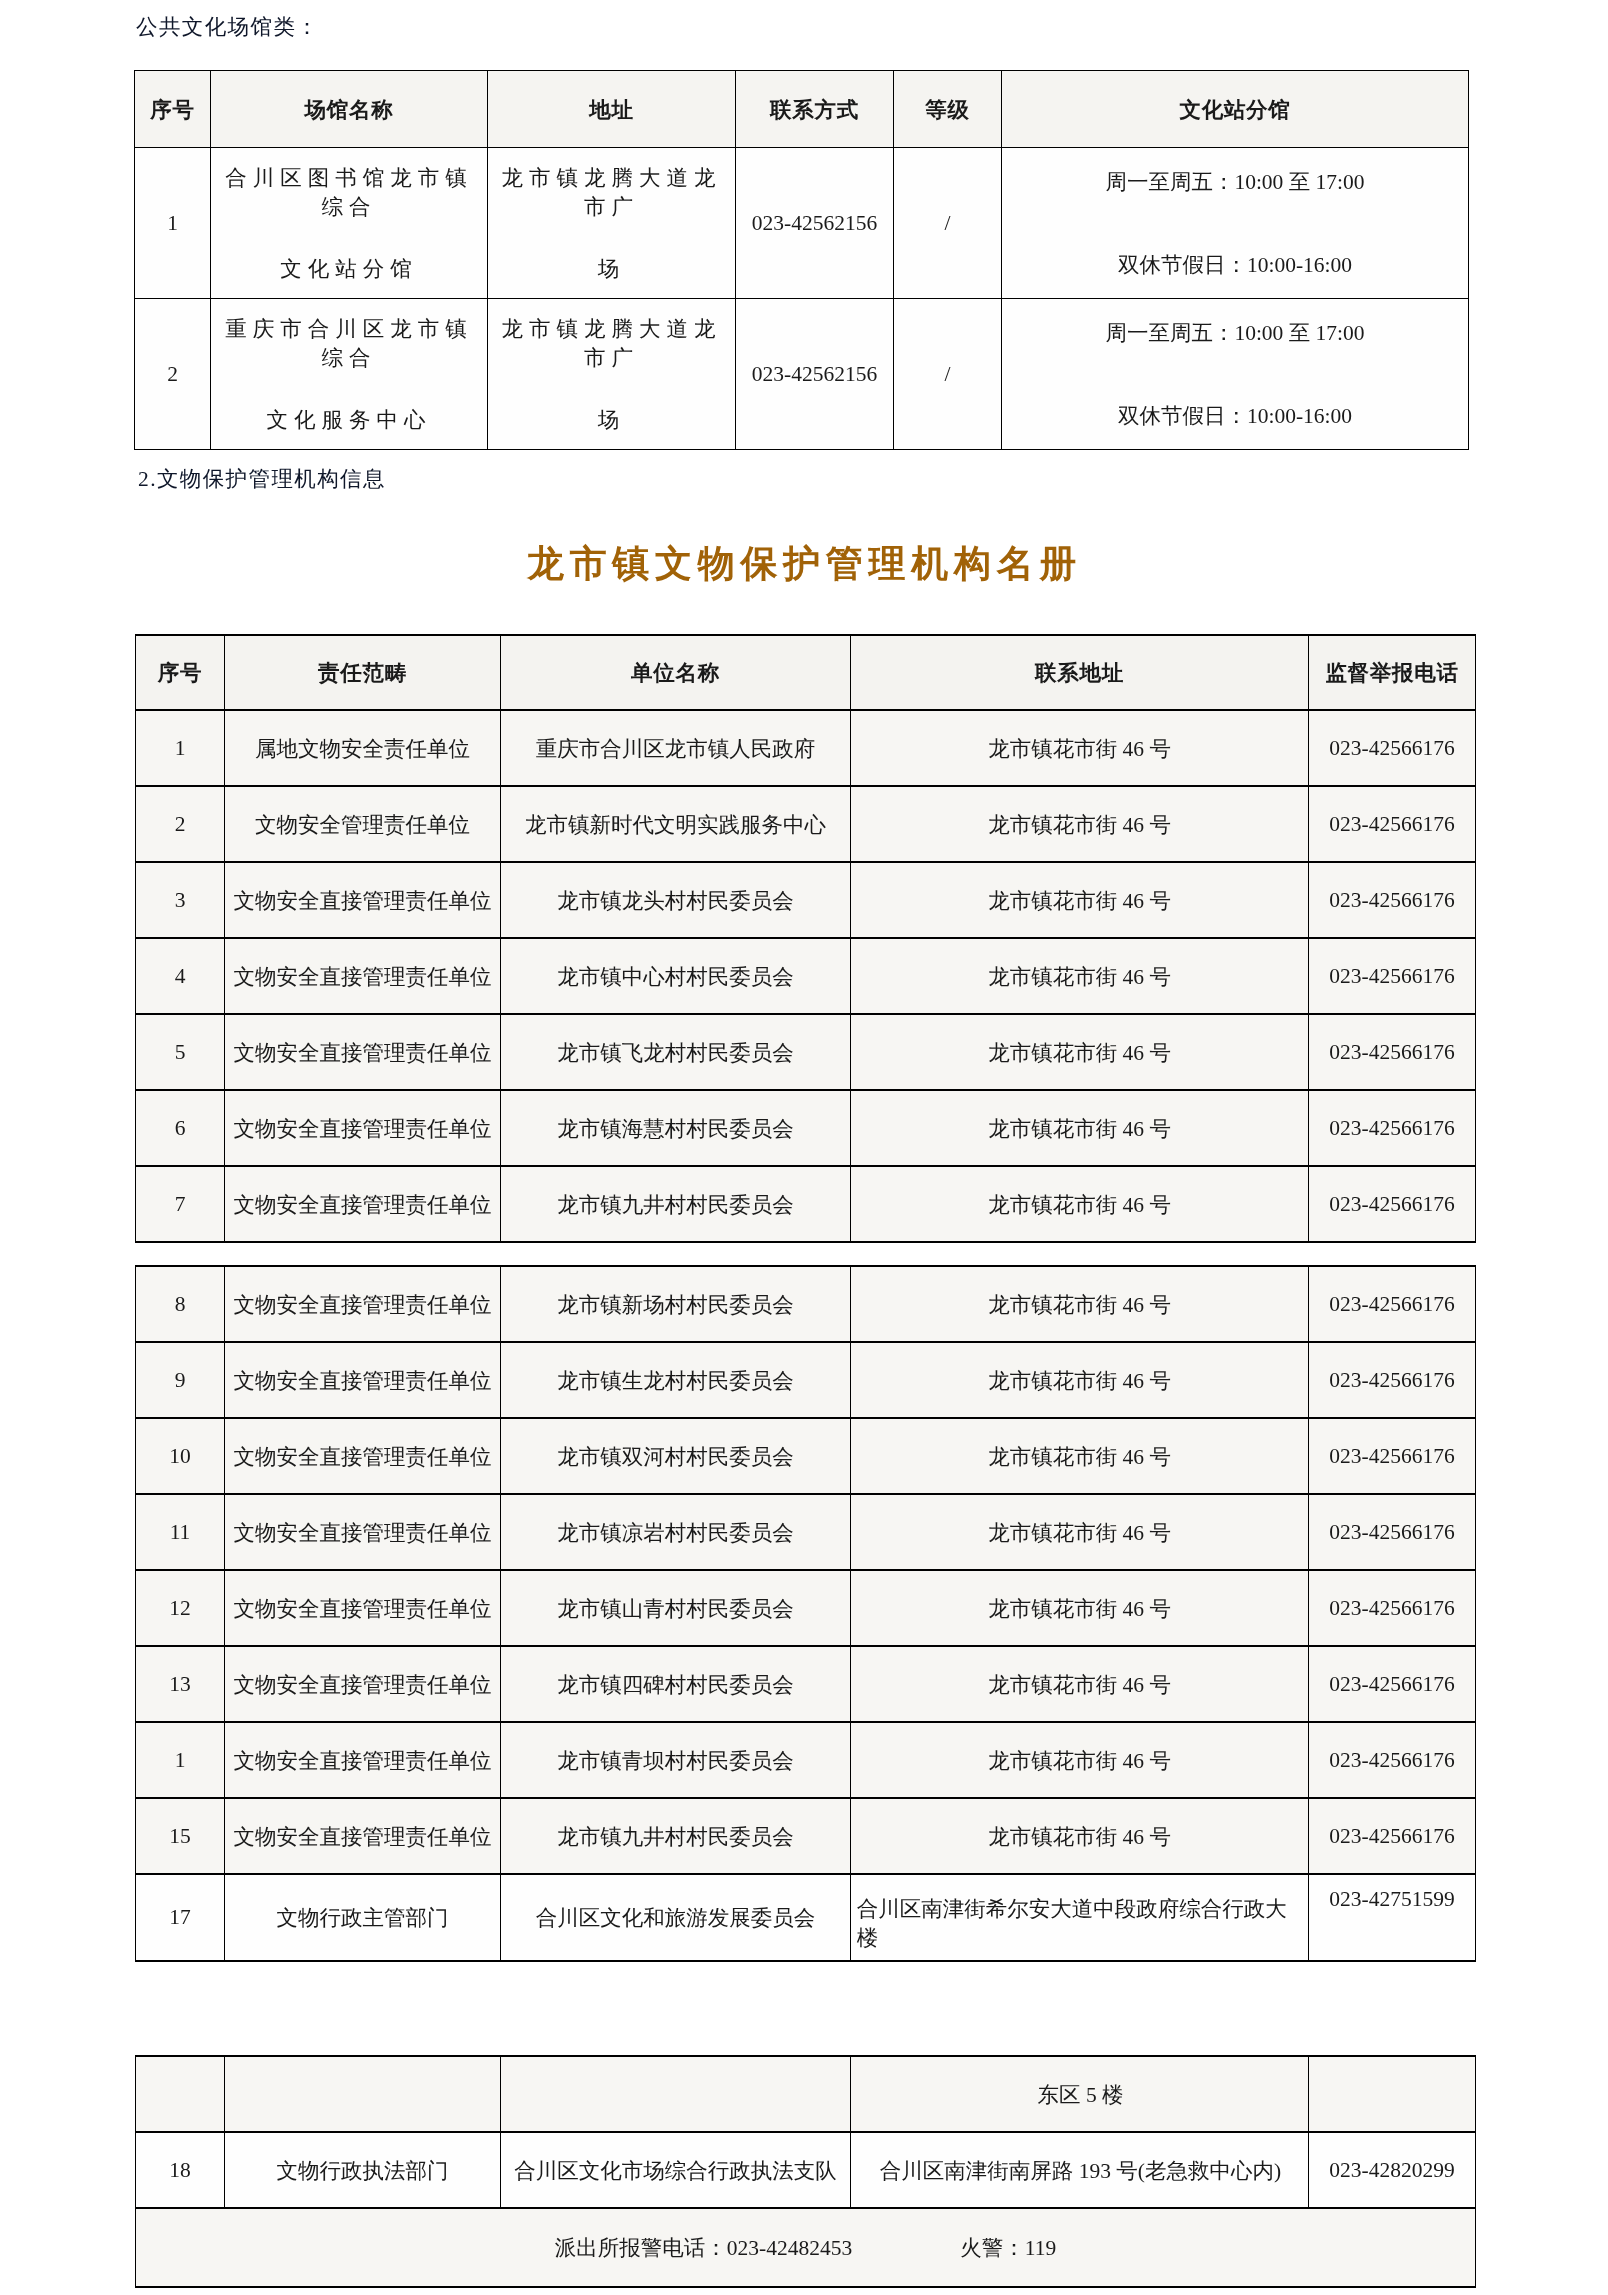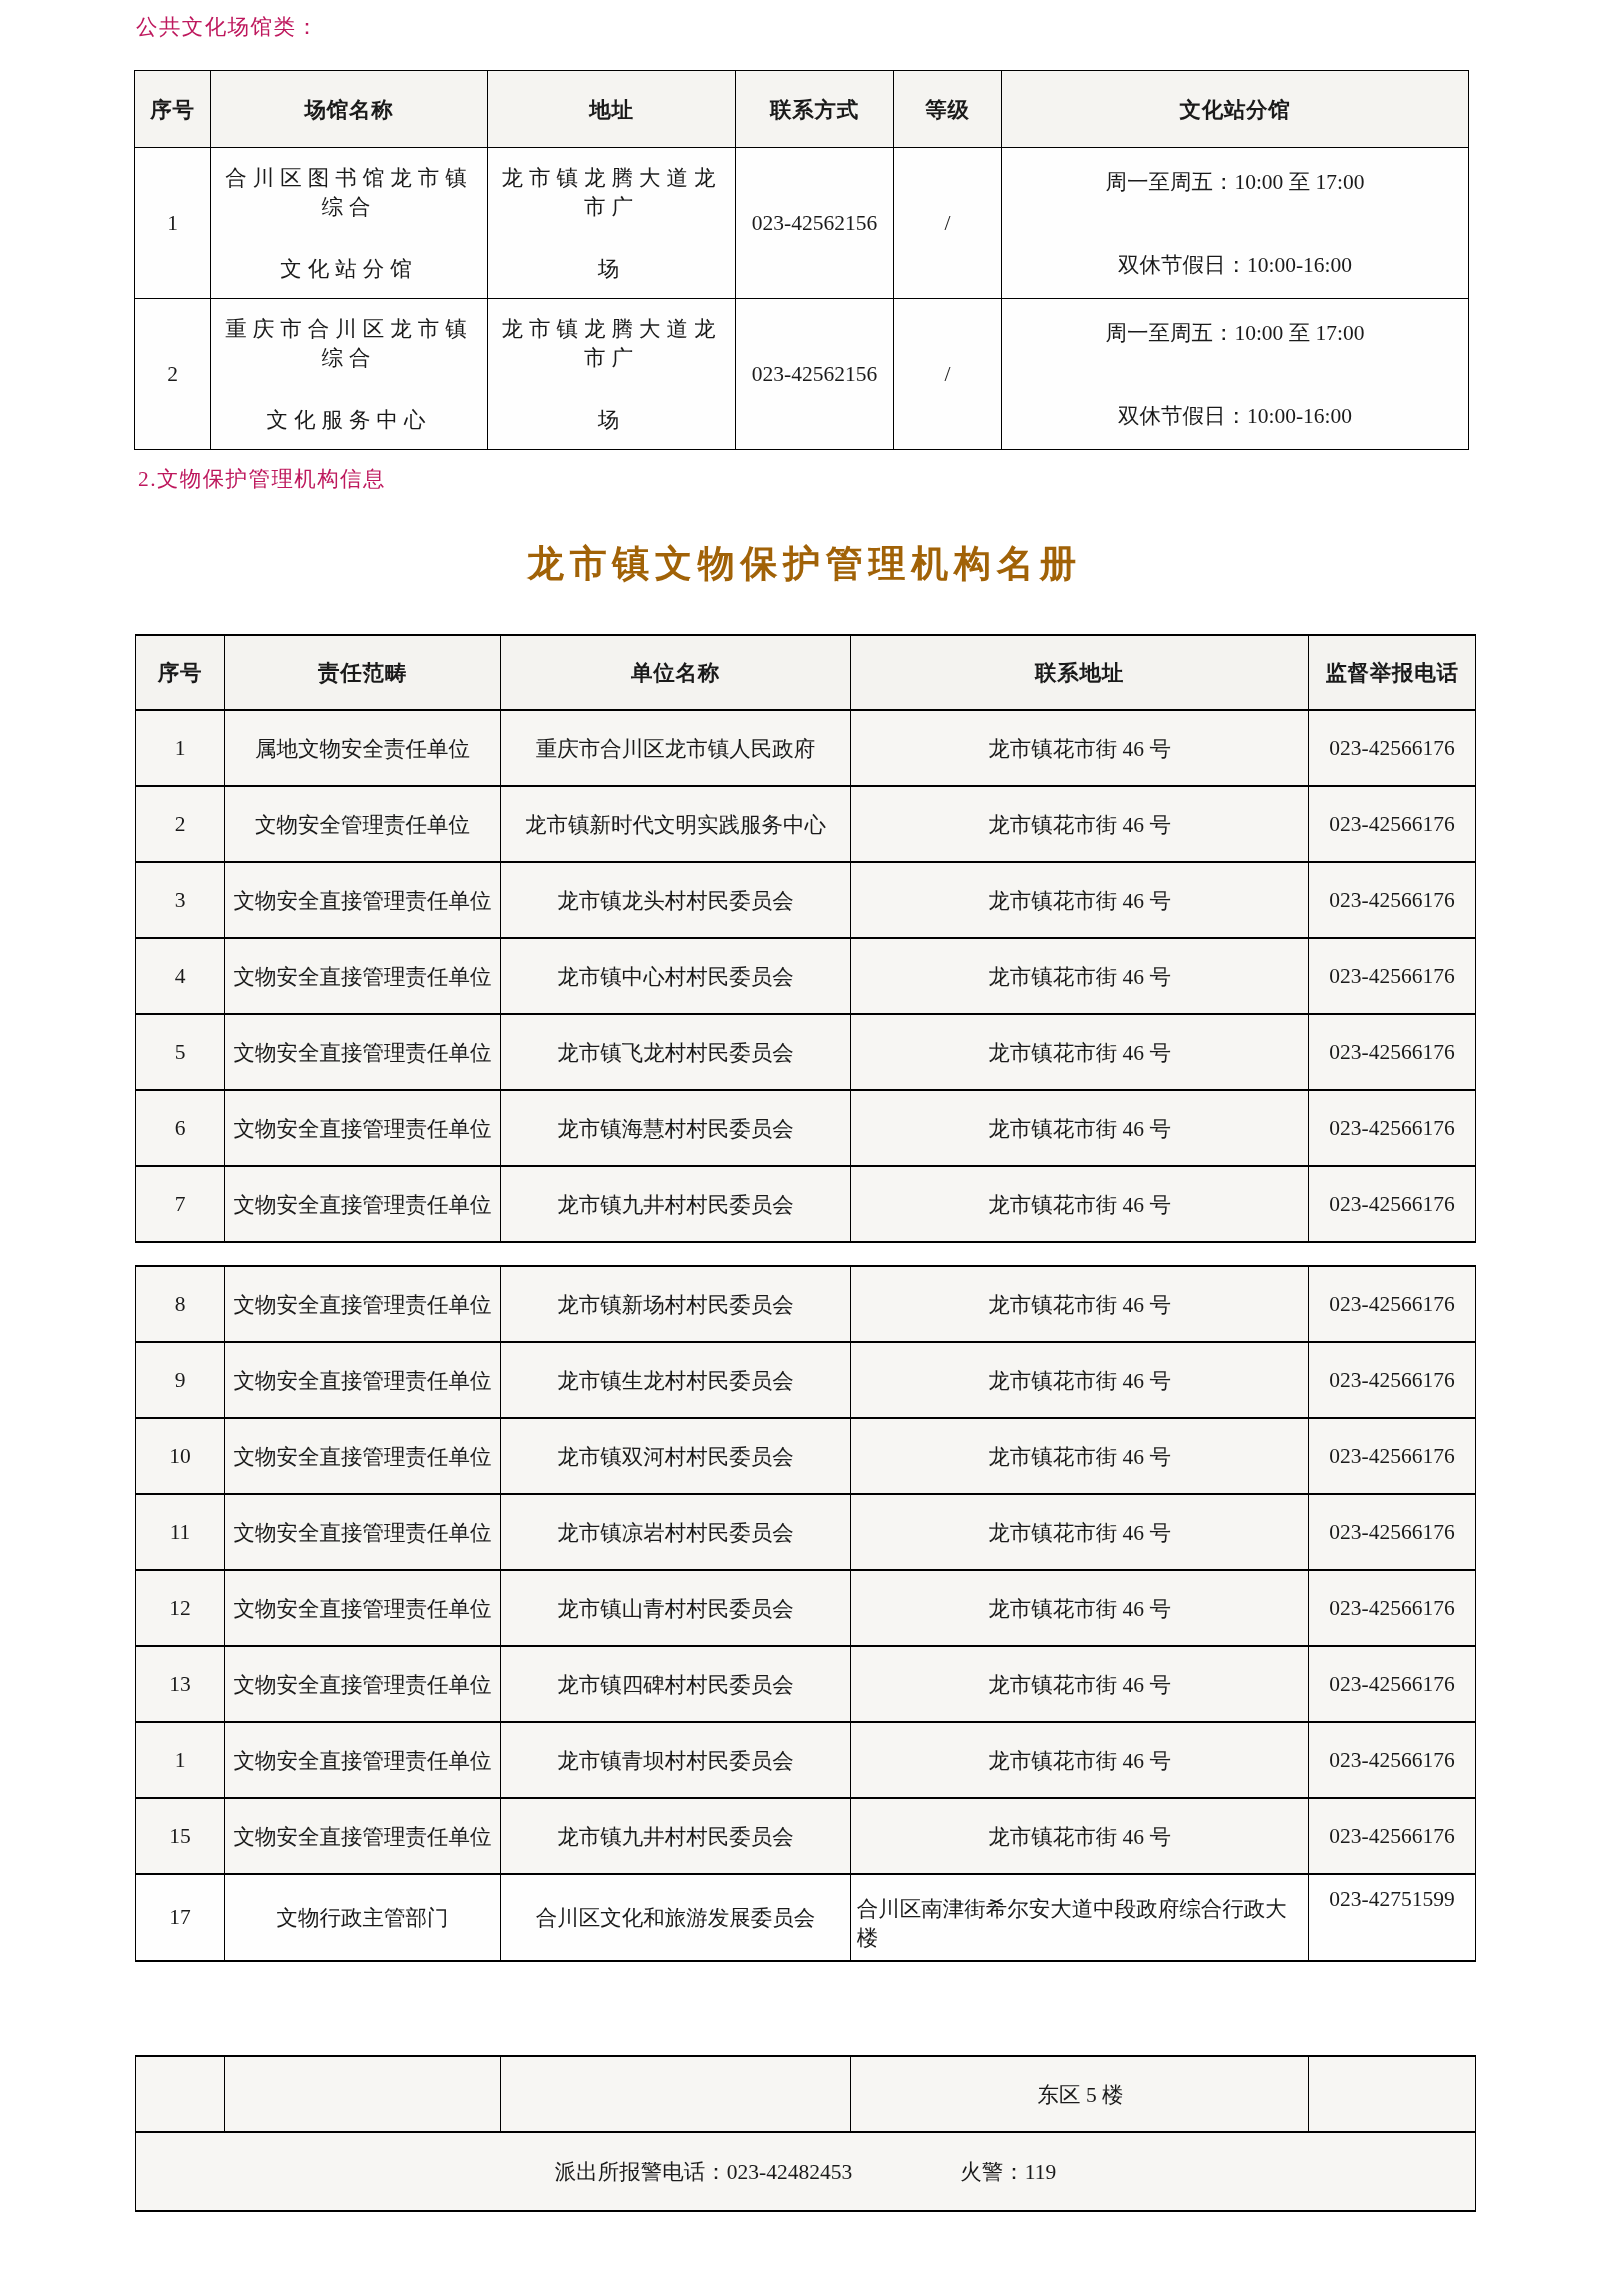--- a/index.html
+++ b/index.html
@@ -1,20 +1,20 @@
 <!DOCTYPE html>
 <html style="font-size:11.5px"><head>
 <meta charset="utf-8">
 <style>
   html,body{margin:0;padding:0;background:#fff;}
   #page{
     position:relative;width:1609px;height:2295px;background:#ffffff;
     font-family:"Liberation Serif","DejaVu Serif",serif;color:#1a1a1a;
   }
-  .label{position:absolute;font-size:21.5px;letter-spacing:1.4px;color:#be185d;}
+  .label{position:absolute;font-size:21.5px;letter-spacing:1.4px;color:#0f172a;}
   #section1-label{left:136px;top:11.5px;}
   #section2-label{left:138px;top:464px;}
   #org-title{
     position:absolute;left:0;top:539px;width:1609px;text-align:center;
     font-size:37px;font-weight:bold;letter-spacing:5.7px;color:#a16207;
   }
   table{border-collapse:collapse;table-layout:fixed;}
   td,th{overflow:hidden;word-break:break-all;}
 
   
@@ -269,20 +269,27 @@
         <col style="width:167px">
     </colgroup>
     <tbody>
         <tr>
           <td></td>
           <td></td>
           <td></td>
           <td class="ta-left">东区 5 楼</td>
           <td></td>
         </tr>
+        <tr class="row-white">
+          <td>18</td>
+          <td>文物行政执法部门</td>
+          <td>合川区文化市场综合行政执法支队</td>
+          <td class="ta-left">合川区南津街南屏路 193 号(老急救中心内)</td>
+          <td>023-42820299</td>
+        </tr>
         <tr>
           <td class="footer-cell" colspan="5"><span>派出所报警电话：023-42482453</span><span class="fire-part">火警：119</span></td>
         </tr>
       </tbody>
   </table>
 
 </div>
 
 
 </body></html>

